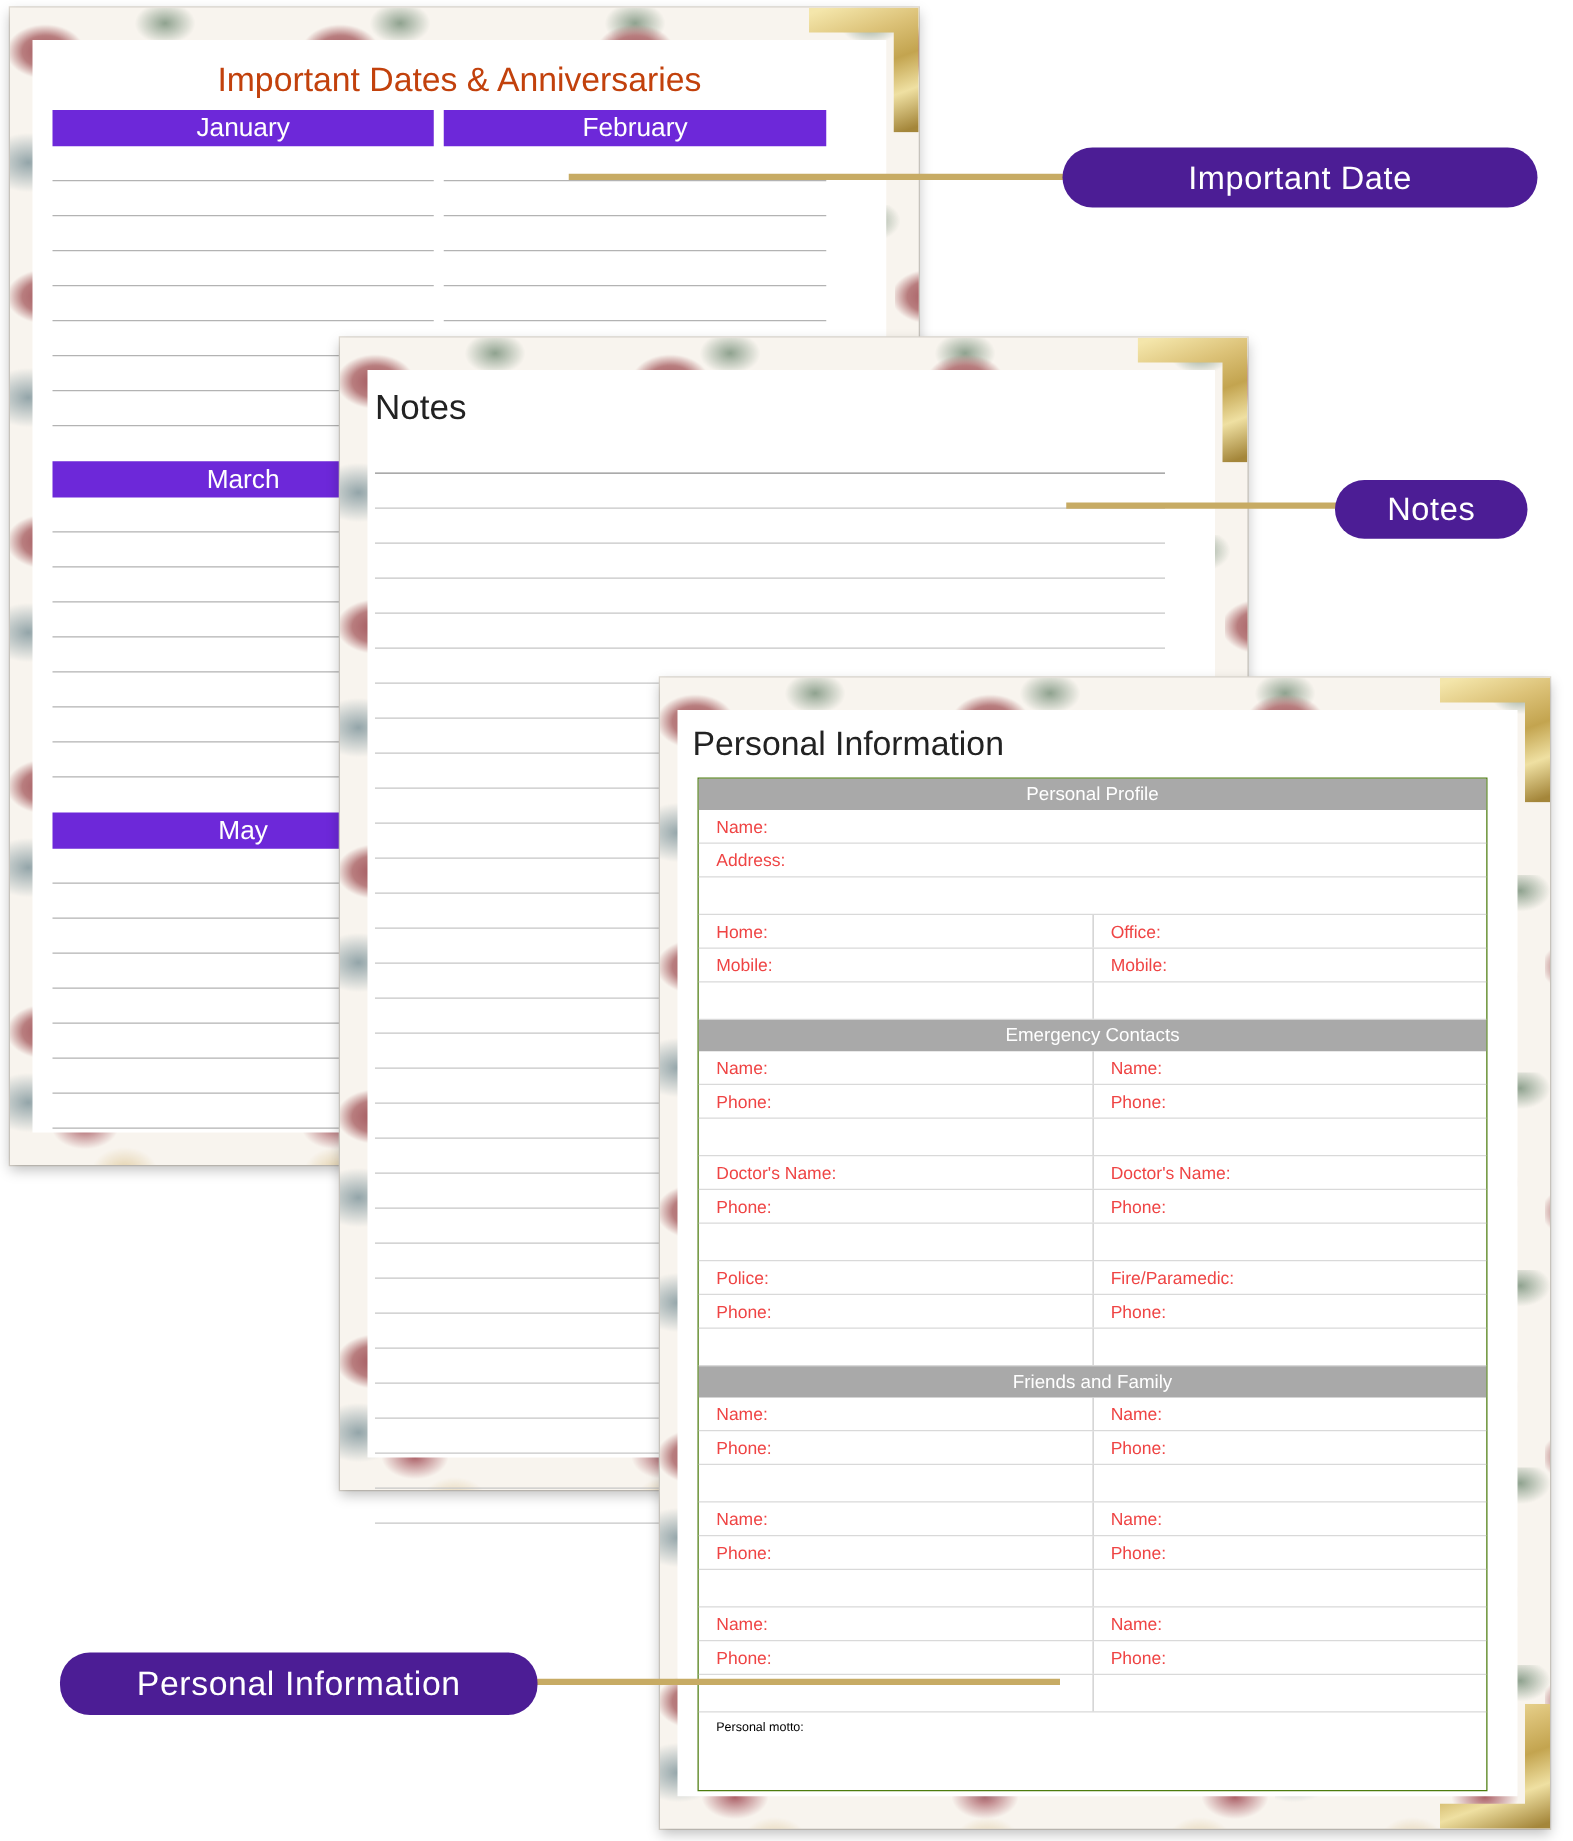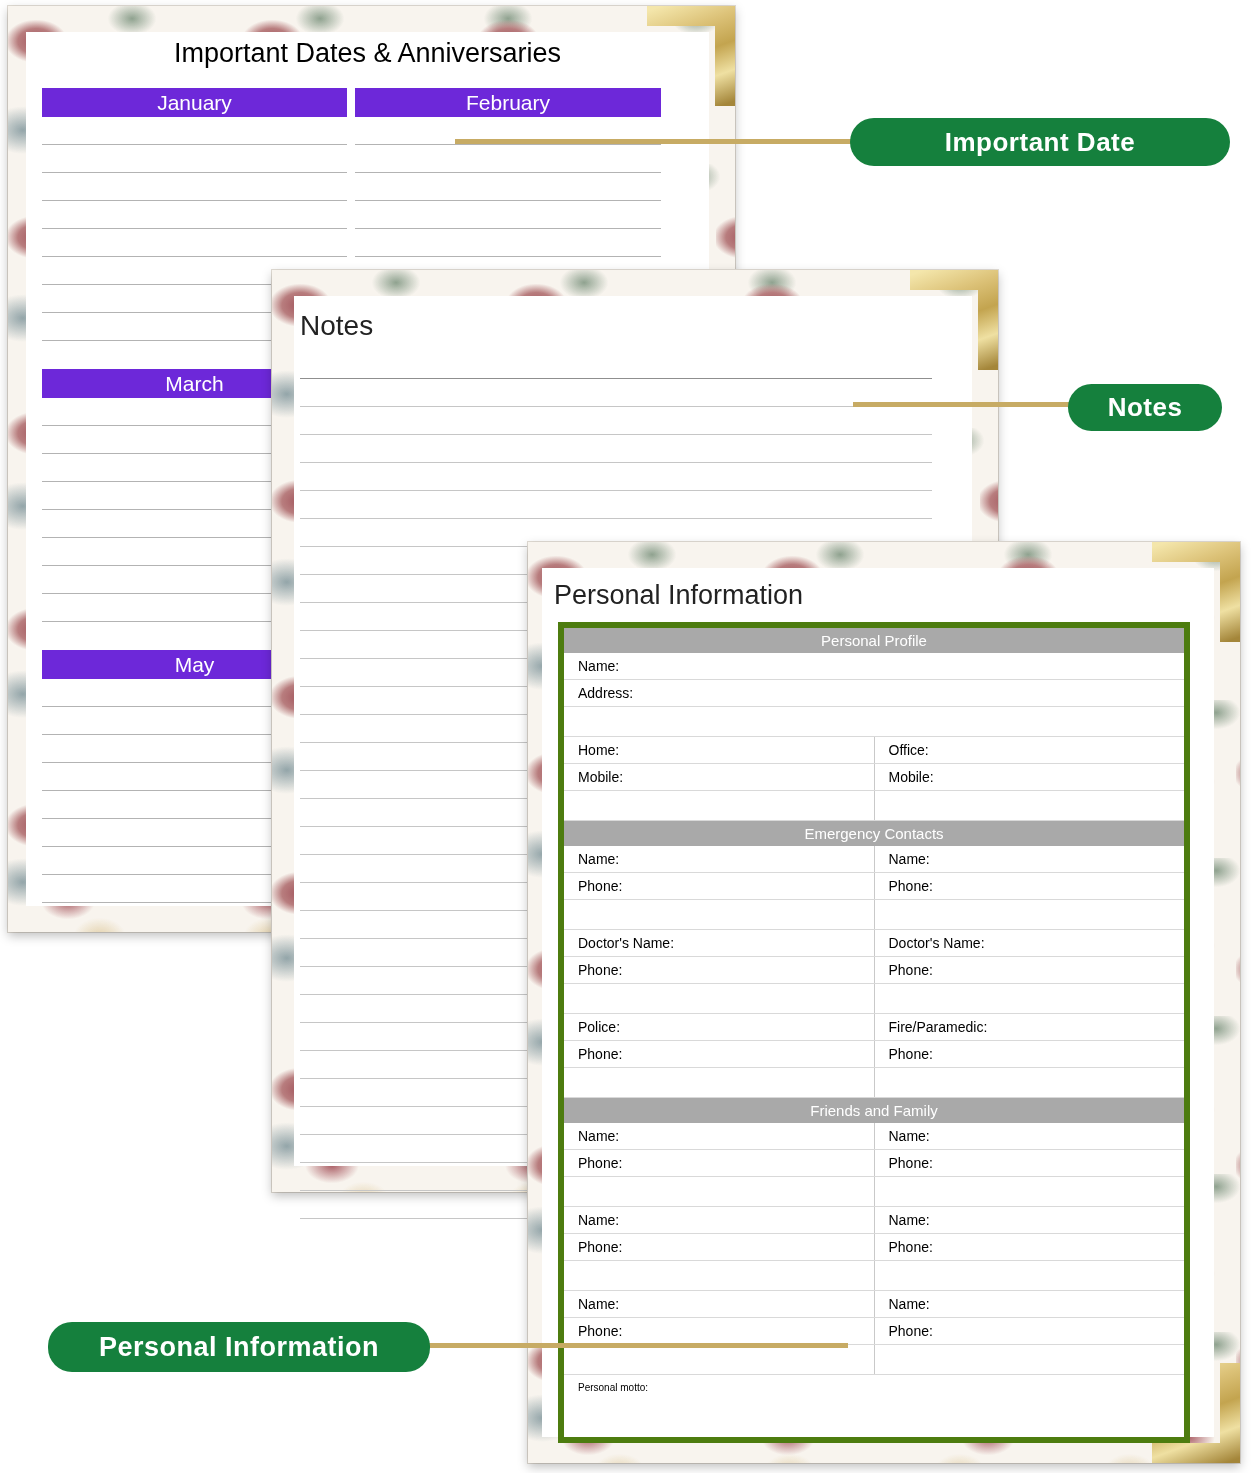--- a/index.html
+++ b/index.html
@@ -29,54 +29,54 @@
     background:linear-gradient(160deg,#f4e6ab 4%,#dcc278 28%,#c3a44f 50%,#efe0a2 72%,#a4863a 96%);
   }
   .gold-corner.tr{top:0;right:0;
     clip-path:polygon(0 0,100% 0,100% 100%,calc(100% - 20px) 100%,calc(100% - 20px) 20px,0 20px);}
   .gold-corner.br{bottom:0;right:0;
     clip-path:polygon(100% 0,100% 100%,0 100%,0 calc(100% - 20px),calc(100% - 20px) calc(100% - 20px),calc(100% - 20px) 0);}
 
   
   #page-dates{left:8px;top:6px;width:727px;height:926px;z-index:1;}
   #page-dates .paper{top:26px;left:18px;right:26px;bottom:26px;}
-  .dates-title{margin:0;padding-top:6px;text-align:center;font-size:27px;font-weight:400;color:#000000;}
+  .dates-title{margin:0;padding-top:17px;text-align:center;font-size:27px;font-weight:400;color:#c2410c;}
   .date-col{position:absolute;top:56px;}
   .date-col.c1{left:16px;width:305px;}
   .date-col.c2{left:329px;width:306px;}
   .month-sec{margin-top:28px;}
   .month-sec:first-child{margin-top:0;}
   .month-bar{height:29px;background:#6d28d9;color:#fff;text-align:center;font-size:21px;line-height:29px;}
   .rule{height:27px;border-bottom:1px solid #b3b3b3;}
 
   
   #page-notes{left:272px;top:270px;width:726px;height:922px;z-index:2;}
   #page-notes .paper{top:26px;left:22px;right:26px;bottom:26px;}
   .notes-title{margin:0;padding:14px 0 0 6px;font-size:28px;font-weight:400;color:#222;}
   .notes-lines{margin:9px 0 0 6px;width:632px;}
   .nrule{height:27px;border-bottom:1px solid #c6c6c6;}
   .nrule.first{border-bottom:1px solid #8f8f8f;}
 
   
   #page-personal{left:528px;top:542px;width:712px;height:921px;z-index:3;}
   #page-personal .paper{top:26px;left:14px;right:26px;bottom:26px;}
   .pi-title{margin:0;padding:12px 0 11px 12px;font-size:27px;font-weight:400;color:#222;}
-  .pi-table{margin-left:16px;width:632px;border:6px solid #4d7c0f;box-sizing:border-box;}
+  .pi-table{margin-left:16px;width:632px;border:1px solid #4d7c0f;box-sizing:border-box;}
   .pi-bar{height:25px;background:#a9a9a9;color:#fff;text-align:center;font-size:15px;line-height:25px;}
   .pi-row{display:flex;border-bottom:1px solid #d9d9d9;height:27px;box-sizing:border-box;}
   .pi-row.empty{height:30px;}
-  .pi-cell{flex:1;font-size:14px;color:#000000;line-height:26px;padding-left:14px;white-space:nowrap;overflow:hidden;}
+  .pi-cell{flex:1;font-size:14px;color:#ef4444;line-height:26px;padding-left:14px;white-space:nowrap;overflow:hidden;}
   .pi-cell.second{border-left:1px solid #c9c9c9;}
   .pi-motto{height:62px;}
   .pi-motto .pi-label{display:block;font-size:10px;color:#000000;padding:7px 0 0 14px;}
 
   
   .connector{position:absolute;height:5px;background:#c7ab64;z-index:4;}
-  .pill{position:absolute;background:#15803d;border-radius:24px;display:flex;align-items:center;justify-content:center;
-        color:#fff;font-weight:bold;letter-spacing:.5px;z-index:5;}
+  .pill{position:absolute;background:#4c1d95;border-radius:24px;display:flex;align-items:center;justify-content:center;
+        color:#fff;font-weight:normal;letter-spacing:.5px;z-index:5;}
   #pill-important{left:850px;top:118px;width:380px;height:48px;font-size:26px;}
   #pill-notes{left:1068px;top:384px;width:154px;height:47px;font-size:26px;}
   #pill-personal{left:48px;top:1322px;width:382px;height:50px;font-size:27px;}
   #line-important{left:455px;top:139px;width:400px;}
   #line-notes{left:853px;top:402px;width:220px;}
   #line-personal{left:425px;top:1343px;width:423px;}
 </style>
 </head>
 <body>
 

